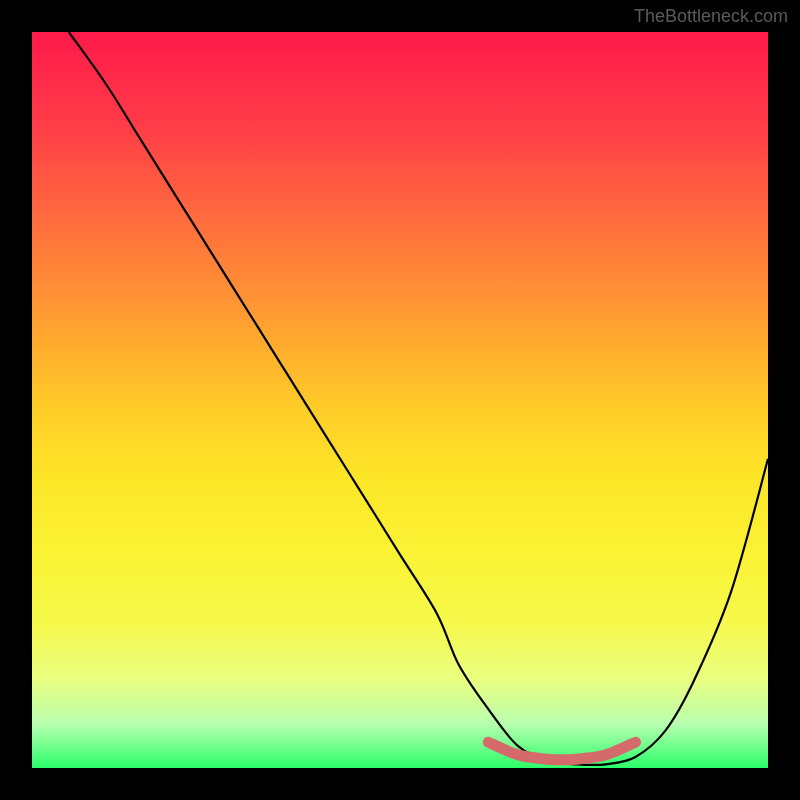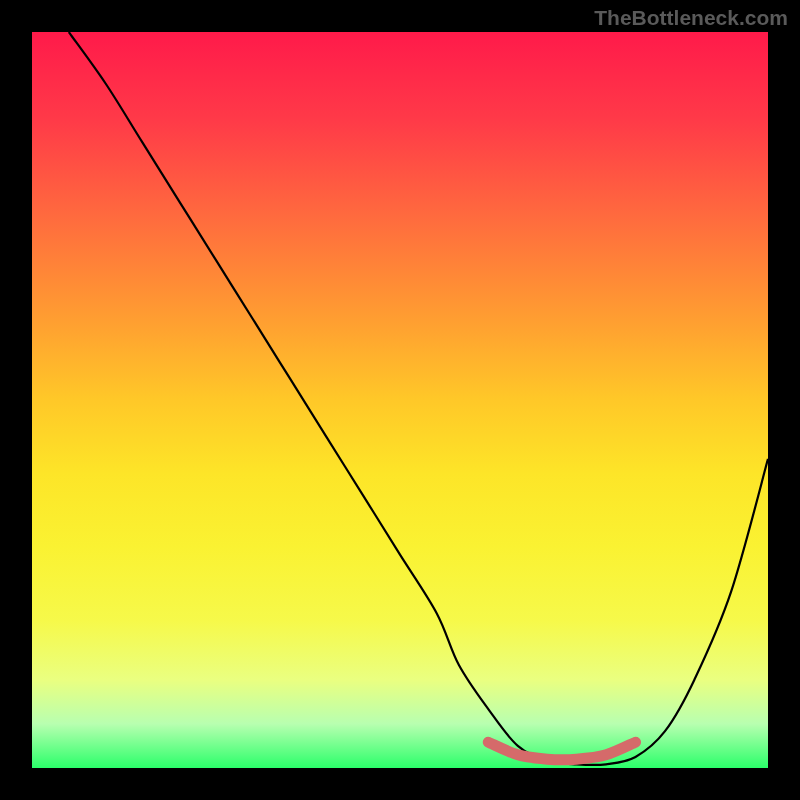--- a/index.html
+++ b/index.html
@@ -9,22 +9,22 @@
     height: 800px;
     background: #000;
     position: relative;
     font-family: Arial, sans-serif;
   }
   .watermark {
     position: absolute;
     top: 6px;
     right: 12px;
     color: #5a5a5a;
-    font-size: 21px;
-    font-weight: 700;
+    font-size: 18px;
+    font-weight: 400;
     z-index: 10;
   }
   .plot-area {
     position: absolute;
     left: 32px;
     top: 32px;
     width: 736px;
     height: 736px;
     background: linear-gradient(to bottom,
       #ff1a4a 0%,

